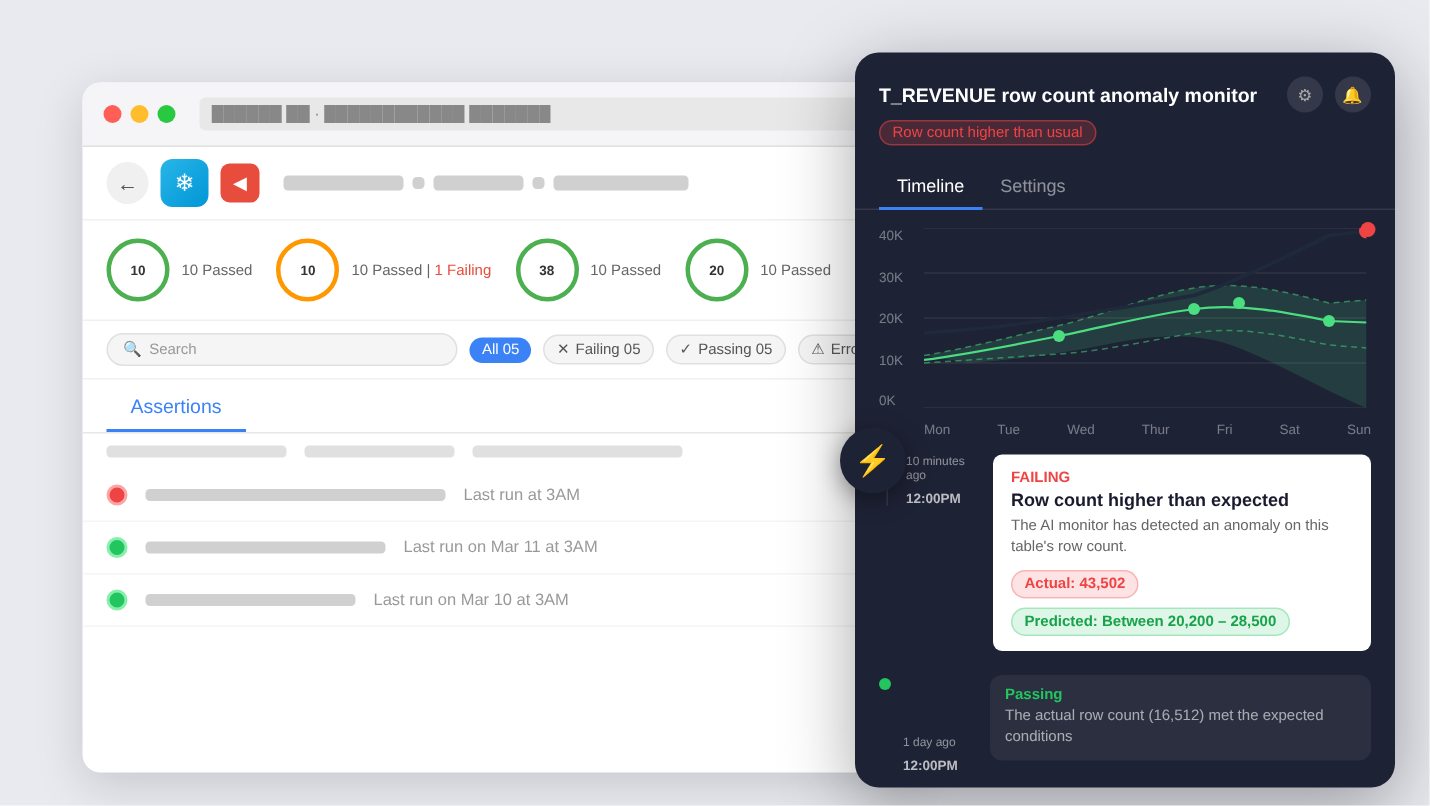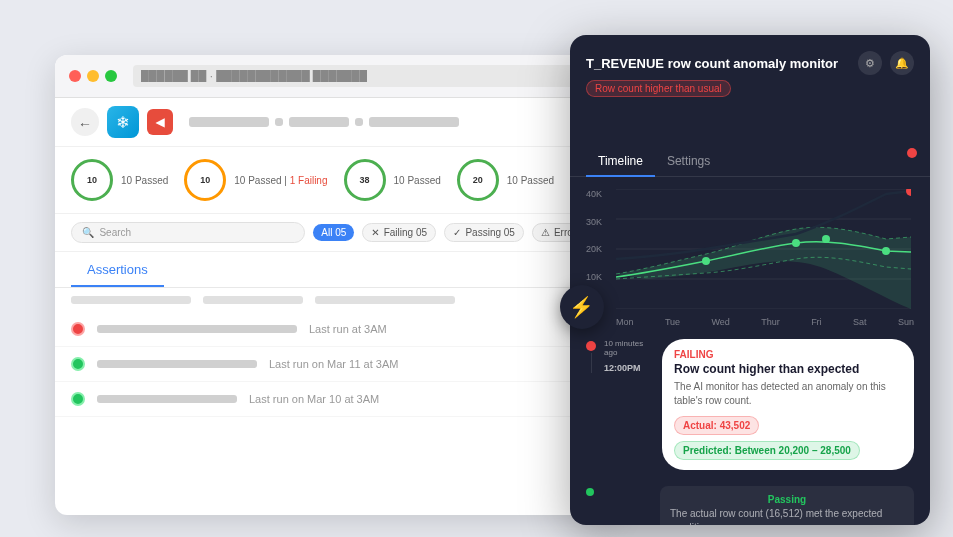--- a/index.html
+++ b/index.html
@@ -289,21 +289,20 @@
       display: flex;
       border-bottom: 1px solid rgba(255,255,255,0.1);
       padding: 0 16px;
     }
     .monitor-tab {
       padding: 8px 12px;
       font-size: 12px;
       cursor: pointer;
       color: rgba(255,255,255,0.5);
       position: relative;
-      margin-top: 37px;
     }
     .monitor-tab.active {
       color: white;
     }
     .monitor-tab.active::after {
       content: '';
       position: absolute;
       bottom: -1px; left: 0; right: 0;
       height: 2px;
       background: #3b82f6;
@@ -339,37 +338,36 @@
     }
 
     
     .timeline-section {
       padding: 8px 16px;
       overflow-y: auto;
       max-height: 250px;
     }
     .timeline-entry {
       background: white;
-      border-radius: 22px;
+      border-radius: 6px;
       padding: 10px 12px;
       margin-bottom: 8px;
       color: #333;
     }
     .entry-status-failing {
       font-size: 10px;
       font-weight: 700;
       color: #ef4444;
       margin-bottom: 2px;
     }
     .entry-status-passing {
       font-size: 10px;
       font-weight: 700;
       color: #22c55e;
       margin-bottom: 2px;
-      text-align: center;
     }
     .entry-title {
       font-size: 12px;
       font-weight: 700;
       color: #1a1a2e;
       margin-bottom: 4px;
     }
     .entry-desc {
       font-size: 10px;
       color: #666;

